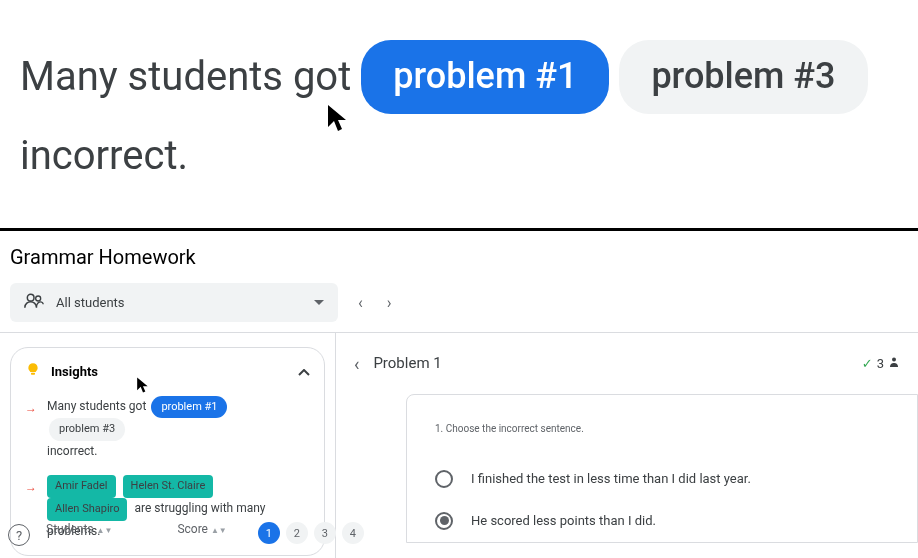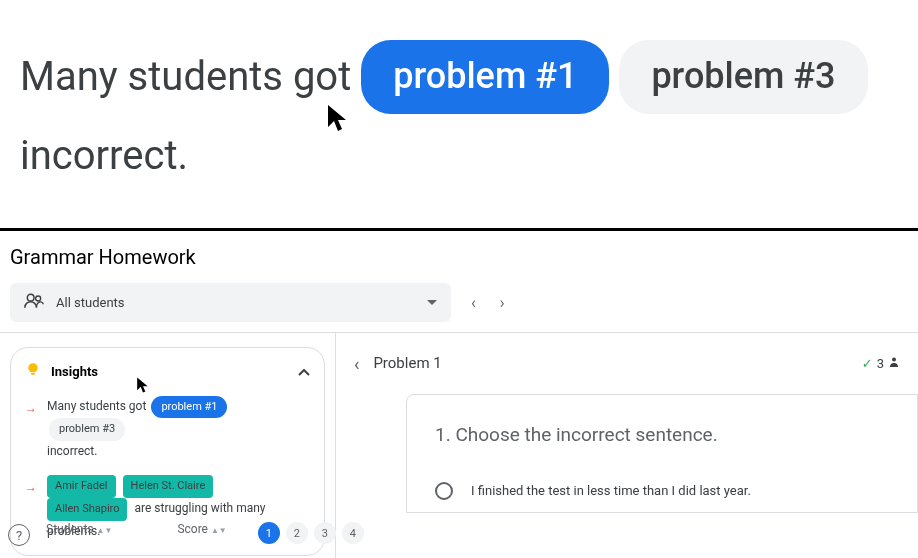--- a/index.html
+++ b/index.html
@@ -11,21 +11,21 @@
     .hero .chip.active { background: #1a73e8; color: #fff; }
     .hero .chip.inactive { background: #f1f3f4; color: #3c4043; }
     .hero .cursor { position: absolute; left: 326px; top: 88px; }
 
     .divider-main { height: 3px; background: #000; margin-top: 10px; }
 
     
     .app-title { padding: 14px 10px 14px 10px; font-size: 20px; color: #000000; }
 
     .toolbar { display: flex; align-items: center; padding: 0 10px 10px; }
-    .dropdown { display: flex; align-items: center; background: #f1f3f4; border-radius: 6px; padding: 10px 14px; width: 441px; font-size: 13px; color: #3c4043; gap: 12px; }
+    .dropdown { display: flex; align-items: center; background: #f1f3f4; border-radius: 6px; padding: 10px 14px; width: 328px; font-size: 13px; color: #3c4043; gap: 12px; }
     .dropdown .spacer { flex: 1; }
     .nav-arrows { display: flex; gap: 24px; margin-left: 20px; color: #5f6368; }
 
     .hr-light { height: 1px; background: #dadce0; }
 
     .content { display: flex; height: calc(100% - 270px); }
 
     
     .left-col { width: 335px; padding: 14px 10px; display: flex; flex-direction: column; gap: 10px; }
     .insights-card { border: 1px solid #dadce0; border-radius: 18px; padding: 14px; display: flex; flex-direction: column; gap: 14px; background: #fff; }
@@ -49,21 +49,21 @@
 
     
     .right-col { flex: 1; border-left: 1px solid #dadce0; padding: 14px 0 0 0; display: flex; flex-direction: column; }
     .problem-header { display: flex; align-items: center; padding: 6px 18px 20px; font-size: 15px; color: #3c4043; }
     .problem-header .back { color: #5f6368; margin-right: 14px; font-size: 18px; }
     .problem-header .flex1 { flex: 1; }
     .score-badge { display: flex; align-items: center; gap: 4px; font-size: 13px; color: #3c4043; }
     .check { color: #34a853; }
 
     .question-card { margin: 0 0 0 70px; border: 1px solid #dadce0; border-top-left-radius: 8px; padding: 28px 28px 0; background: #fff; }
-    .question-text { font-size: 19px; color: #5f6368; margin-bottom: 24px; }
+    .question-text { font-size: 10px; color: #5f6368; margin-bottom: 24px; }
     .option { display: flex; align-items: center; gap: 18px; font-size: 13px; color: #3c4043; padding: 12px 0; }
     .radio { width: 18px; height: 18px; border: 2px solid #5f6368; border-radius: 50%; display: inline-flex; align-items: center; justify-content: center; flex-shrink: 0; }
     .radio.selected .dot { width: 9px; height: 9px; background: #5f6368; border-radius: 50%; }
 
     .cursor-svg { width: 24px; height: 30px; }
     .mini-cursor { position: absolute; left: 136px; top: 376px; width: 14px; height: 18px; }
 
     .caret-down { width: 0; height: 0; border-left: 5px solid transparent; border-right: 5px solid transparent; border-top: 5px solid #5f6368; }
     .chev { font-size: 16px; color: #5f6368; cursor: pointer; }
     .updown { display: inline-flex; flex-direction: column; line-height: 5px; font-size: 8px; color: #9aa0a6; }
@@ -171,20 +171,26 @@
         </span>
       </span>
     </div>
 
     <div class="question-card">
       <div class="question-text">1.  Choose the incorrect sentence.</div>
       <div class="option">
         <span class="radio"></span>
         <span>I finished the test in less time than I did last year.</span>
       </div>
+      <div class="option">
+        <span class="radio selected">
+            <span class="dot"></span>
+          </span>
+        <span>He scored less points than I did.</span>
+      </div>
     </div>
   </div>
 </div>
 
 <div class="table-header">
   <span class="col-students">
     <span>Students</span>
     <span class="updown">▲▼</span>
   </span>
   <span class="col-score">

